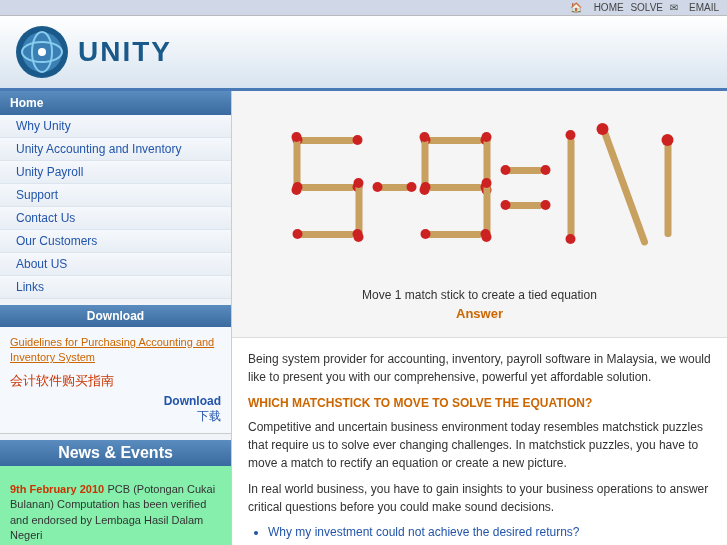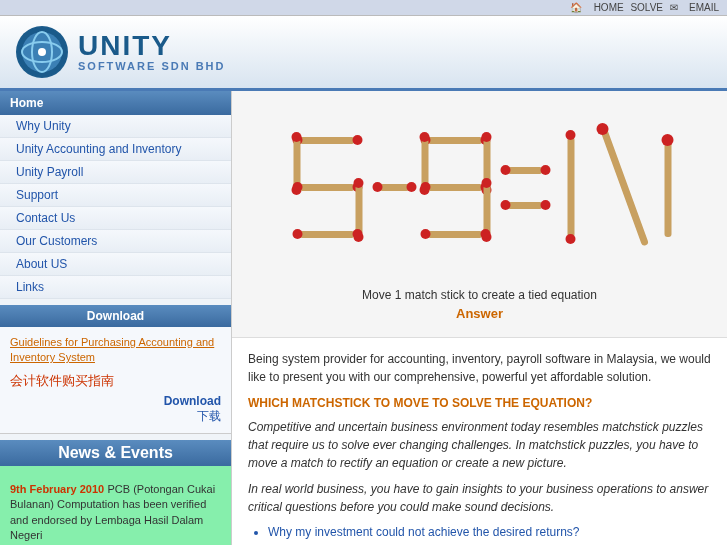--- a/index.html
+++ b/index.html
@@ -99,21 +99,21 @@
       padding: 16px;
       text-align: center;
       border-bottom: 1px solid #ddd;
     }
     #puzzle-caption { font-size: 12px; color: #333; margin-top: 8px; }
     #answer-link { color: #cc6600; font-size: 13px; font-weight: bold; margin-top: 4px; cursor: pointer; }
 
     #content-body { padding: 12px 16px; }
     .intro-text { font-size: 12px; color: #333; line-height: 1.5; margin-bottom: 10px; }
     .section-title { color: #cc6600; font-weight: bold; font-size: 12px; margin-bottom: 8px; }
-    .body-text { font-size: 12px; color: #333; line-height: 1.5; margin-bottom: 8px; font-style: italic; }
+    .body-text { font-size: 12px; color: #333; line-height: 1.5; margin-bottom: 8px; }
     .bullet-list { margin-left: 20px; }
     .bullet-list li { font-size: 12px; color: #2255aa; margin-bottom: 3px; line-height: 1.4; }
 
     
     #matchstick-svg { width: 100%; height: 170px; }
   </style>
 </head>
 <body>
 
 <div id="top-bar">
@@ -129,21 +129,20 @@
     <svg width="52" height="52" viewBox="0 0 52 52">
       <circle cx="26" cy="26" r="25" fill="#1a5a8a"></circle>
       <circle cx="26" cy="26" r="20" fill="#4a90c8" opacity="0.7"></circle>
       <ellipse cx="26" cy="26" rx="20" ry="10" fill="none" stroke="#88ccee" stroke-width="2"></ellipse>
       <ellipse cx="26" cy="26" rx="10" ry="20" fill="none" stroke="#88ccee" stroke-width="2"></ellipse>
       <circle cx="26" cy="26" r="4" fill="white"></circle>
     </svg>
   </div>
   <div id="logo-text">
     <div id="logo-title">UNITY</div>
-    <div id="logo-subtitle">SOFTWARE SDN BHD</div>
   </div>
 </div>
 
 <div id="main">
 
   <div id="sidebar">
     <div id="sidebar-nav">
       <div class="nav-home">Home</div>
       <div class="nav-item">Why Unity</div>
       <div class="nav-item">Unity Accounting and Inventory</div>

